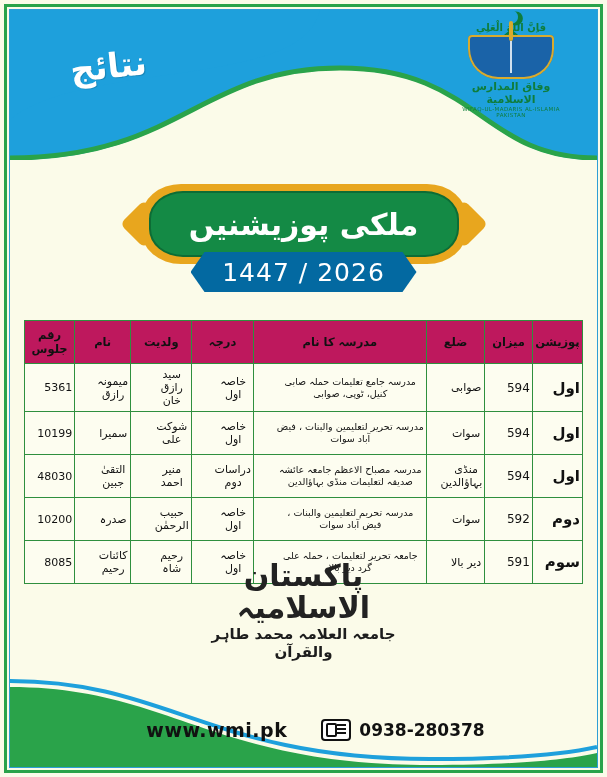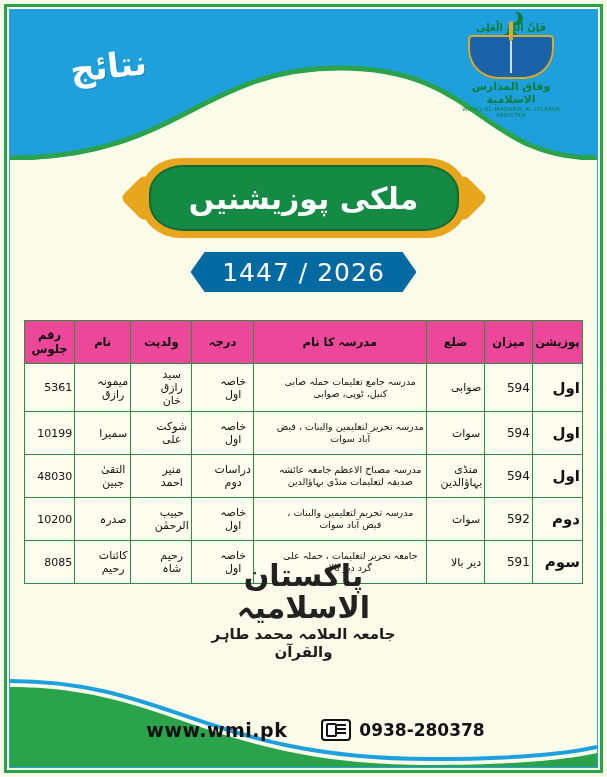--- a/index.html
+++ b/index.html
@@ -79,21 +79,21 @@
   
   .band-word{
     position:absolute;left:60px;top:36px;
     font-size:34px;font-weight:bold;color:#ffffff;
     direction:rtl;
     transform:rotate(-6deg);
     text-shadow:1px 1px 0 rgba(0,0,0,.15);
   }
   
   .plaque{
-    position:absolute;left:50%;top:158px;margin-left:-163px;
+    position:absolute;left:50%;top:184px;margin-left:-163px;
     width:326px;height:80px;
   }
   .plaque .frame{
     position:absolute;inset:0;
     background:#e8a61e;
     border-radius:40px/34px;
   }
   .plaque .frame:before,.plaque .frame:after{
     content:"";position:absolute;top:50%;margin-top:-17px;
     width:34px;height:34px;background:#e8a61e;
@@ -131,21 +131,21 @@
     table-layout:fixed;
   }
   th,td{
     border:1px solid #2f8f3e;
     text-align:center;
     vertical-align:middle;
     color:#111;
     padding:4px 2px;
   }
   thead th{
-    height:34px;font-size:11.5px;font-weight:bold;background:#ec4899;
+    height:34px;font-size:11.5px;font-weight:bold;background:#be185d;
   }
   tbody td{height:34px;font-size:11px;padding-left:23px;}
   td.pos{font-size:15px;font-weight:bold;}
   td.marks{font-size:12px;}
   td.madrassa{font-size:9.5px;line-height:1.25;}
   td.rollno{font-size:11px;}
   col.c-pos{width:9%;}
   col.c-marks{width:8.5%;}
   col.c-district{width:10.5%;}
   col.c-madrassa{width:31%;}

